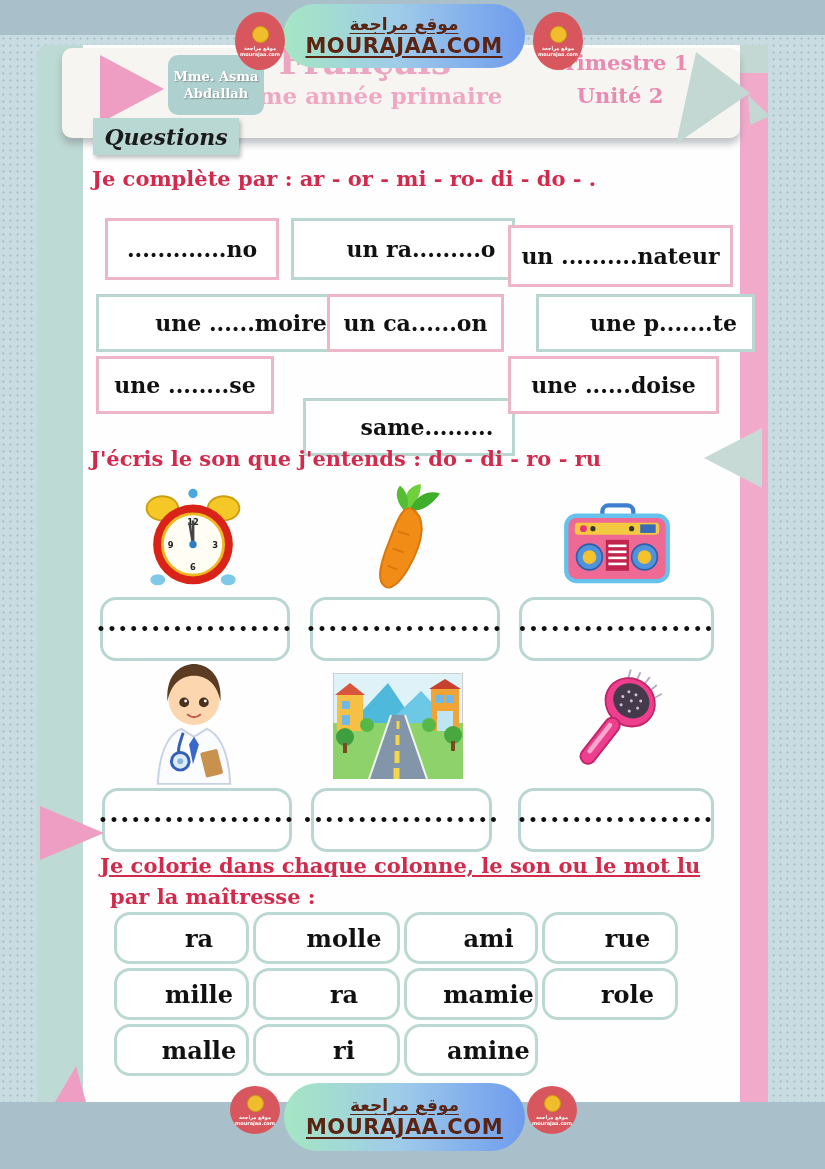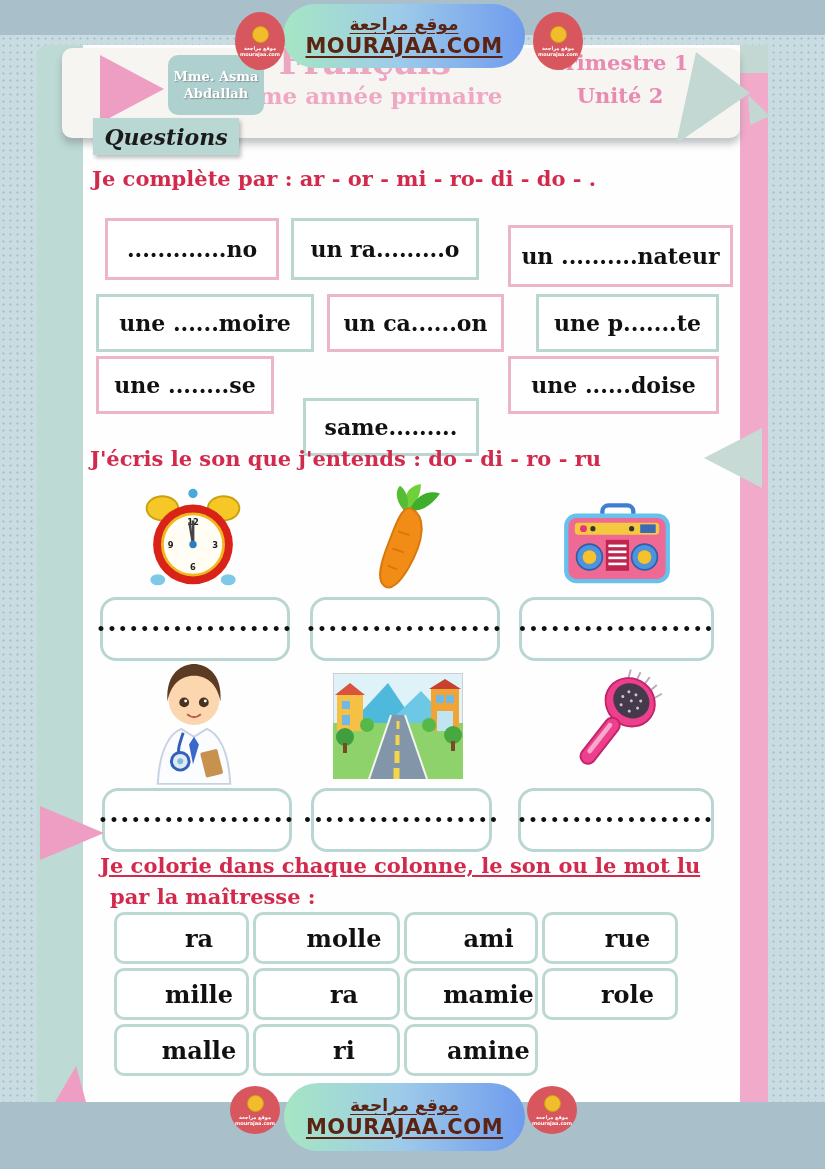--- a/index.html
+++ b/index.html
@@ -52,30 +52,30 @@
            font:italic bold 22px "DejaVu Serif",serif;color:#1a1a1a;
            box-shadow:2px 3px 4px rgba(0,0,0,.25);}
   
   .exh{position:absolute;z-index:3;color:#d22a4d;font:bold 21px "DejaVu Serif",serif;
        white-space:nowrap;}
   
   .fillbox{position:absolute;z-index:3;background:#fff;display:flex;align-items:center;
            justify-content:center;font:bold 22px "DejaVu Serif",serif;color:#111;
            white-space:nowrap;}
   .b-pink{border:3px solid #ecb6c6;}
-  .b-teal{border:3px solid #b9d6d0;}
+  .b-teal{border:3px solid #b9d6d0;padding-left:36px;}
   
   .imgwrap{position:absolute;z-index:3;}
   .ansbox{position:absolute;z-index:3;background:#fff;border:3px solid #b9d6d2;
           border-radius:16px;display:flex;align-items:center;justify-content:center;
           font:bold 14px "DejaVu Sans",sans-serif;letter-spacing:2px;color:#111;}
   
   .tbl{position:absolute;left:114px;top:912px;z-index:3;display:grid;
        grid-template-columns:135px 147px 134px 136px;grid-auto-rows:52px;gap:4px;}
-  .cell{background:#fff;border:3px solid #bcd8d2;border-radius:10px;display:flex;
+  .cell{background:#fff;border:3px solid #bcd8d2;border-radius:16px;display:flex;
         align-items:center;justify-content:center;font:bold 24px "DejaVu Serif",serif;
         color:#111;box-sizing:border-box;padding-left:35px;}
   
   .pill{position:absolute;z-index:10;border-radius:34px;
         background:linear-gradient(90deg,#a6e6c3,#9ecbe9 48%,#6f9bee);
         display:flex;flex-direction:column;align-items:center;justify-content:center;
         color:#5b2412;}
   .pill .ar{font:bold 17px "DejaVu Sans",sans-serif;text-decoration:underline;
         text-underline-offset:3px;}
   .pill .site{font:bold 21px "DejaVu Sans",sans-serif;text-decoration:underline;

